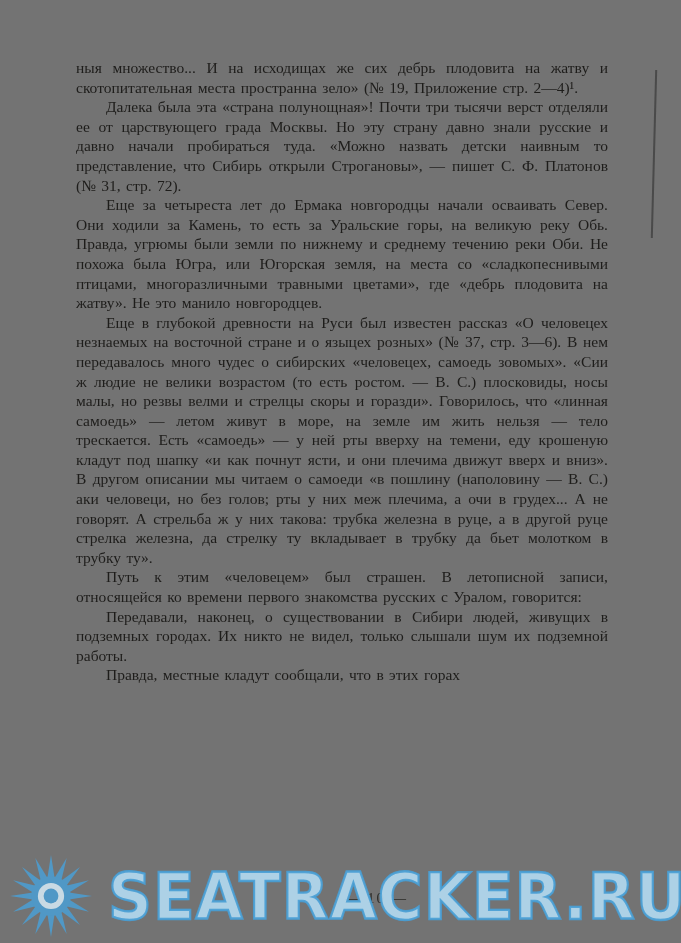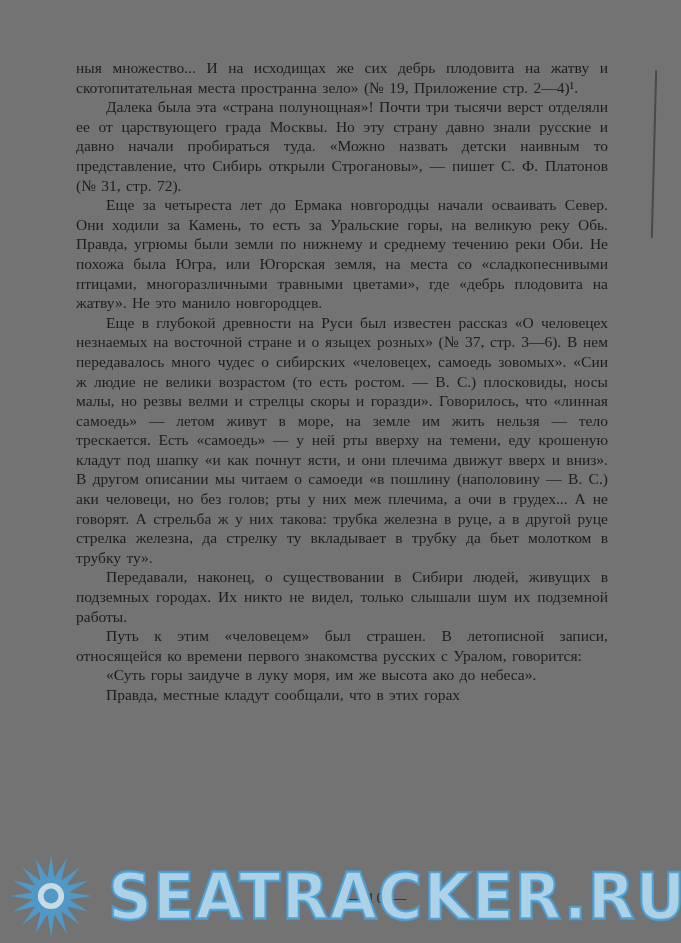--- a/index.html
+++ b/index.html
@@ -80,23 +80,22 @@
 
 <div class="page">
 
   <div class="scan-edge"></div>
 
   <div class="text-block">
     <p class="no-indent">ныя множество... И на исходищах же сих дебрь плодовита на жатву и скотопитательная места пространна зело» (№ 19, Приложение стр. 2—4)¹.</p>
     <p>Далека была эта «страна полунощная»! Почти три тысячи верст отделяли ее от царствующего града Москвы. Но эту страну давно знали русские и давно начали пробираться туда. «Можно назвать детски наивным то представление, что Сибирь открыли Строгановы», — пишет С. Ф. Платонов (№ 31, стр. 72).</p>
     <p>Еще за четыреста лет до Ермака новгородцы начали осваивать Север. Они ходили за Камень, то есть за Уральские горы, на великую реку Обь. Правда, угрюмы были земли по нижнему и среднему течению реки Оби. Не похожа была Югра, или Югорская земля, на места со «сладкопеснивыми птицами, многоразличными травными цветами», где «дебрь плодовита на жатву». Не это манило новгородцев.</p>
     <p>Еще в глубокой древности на Руси был известен рассказ «О человецех незнаемых на восточной стране и о языцех розных» (№ 37, стр. 3—6). В нем передавалось много чудес о сибирских «человецех, самоедь зовомых». «Сии ж людие не велики возрастом (то есть ростом. — В. С.) плосковиды, носы малы, но резвы велми и стрелцы скоры и горазди». Говорилось, что «линная самоедь» — летом живут в море, на земле им жить нельзя — тело трескается. Есть «самоедь» — у ней рты вверху на темени, еду крошеную кладут под шапку «и как почнут ясти, и они плечима движут вверх и вниз». В другом описании мы читаем о самоеди «в пошлину (наполовину — В. С.) аки человеци, но без голов; рты у них меж плечима, а очи в грудех... А не говорят. А стрельба ж у них такова: трубка железна в руце, а в другой руце стрелка железна, да стрелку ту вкладывает в трубку да бьет молотком в трубку ту».</p>
+    <p>Путь к этим «человецем» был страшен. В летописной записи, относящейся ко времени первого знакомства русских с Уралом, говорится:</p>
     <p>Передавали, наконец, о существовании в Сибири людей, живущих в подземных городах. Их никто не видел, только слышали шум их подземной работы.</p>
-    <p>Путь к этим «человецем» был страшен. В летописной записи, относящейся ко времени первого знакомства русских с Уралом, говорится:</p>
-    <p>«Суть горы заидуче в луку моря, им же высота ако до небеса».</p>
     <p>Правда, местные кладут сообщали, что в этих горах</p>
   </div>
 
 
   <div class="page-number">— 10 —</div>
 
   <div class="watermark">
     <svg class="watermark-icon" viewBox="0 0 100 100" xmlns="http://www.w3.org/2000/svg">
       <g fill="#4a9fd5">
         <g>

